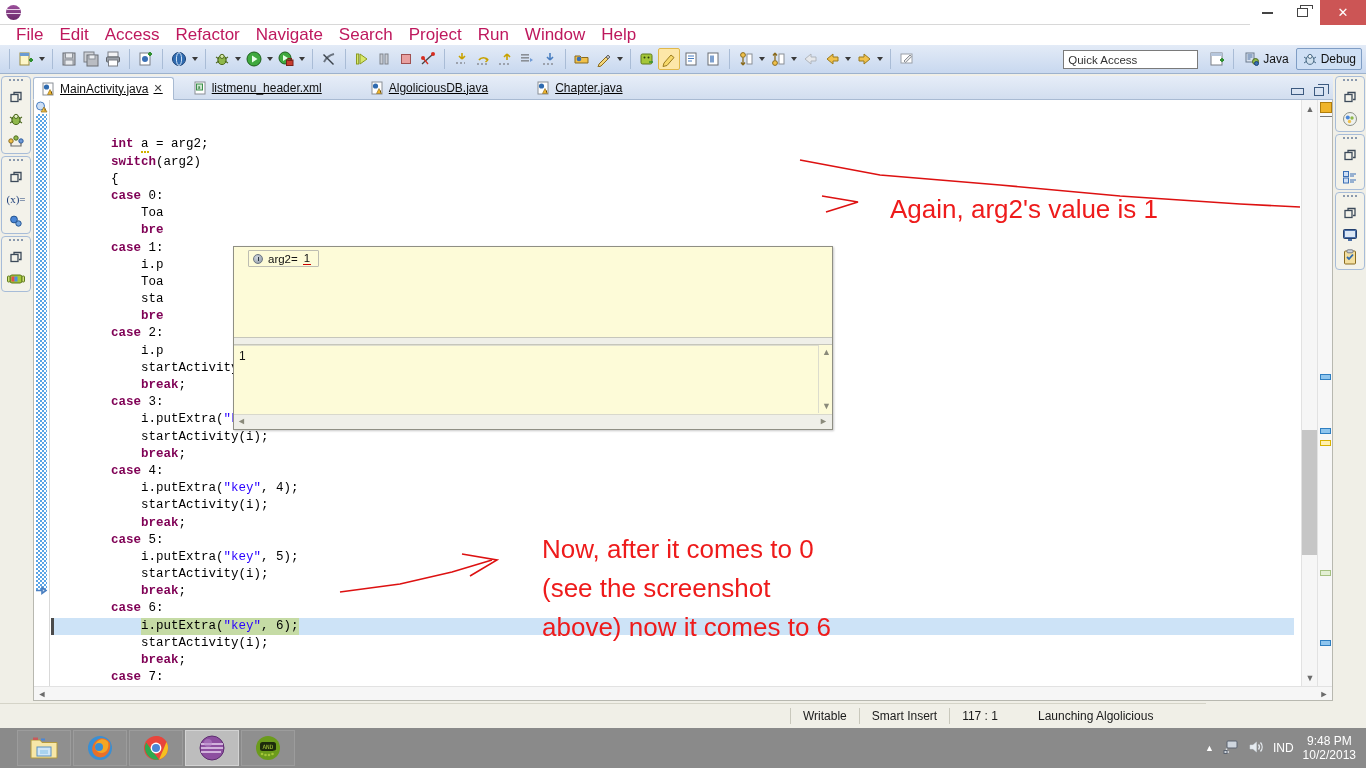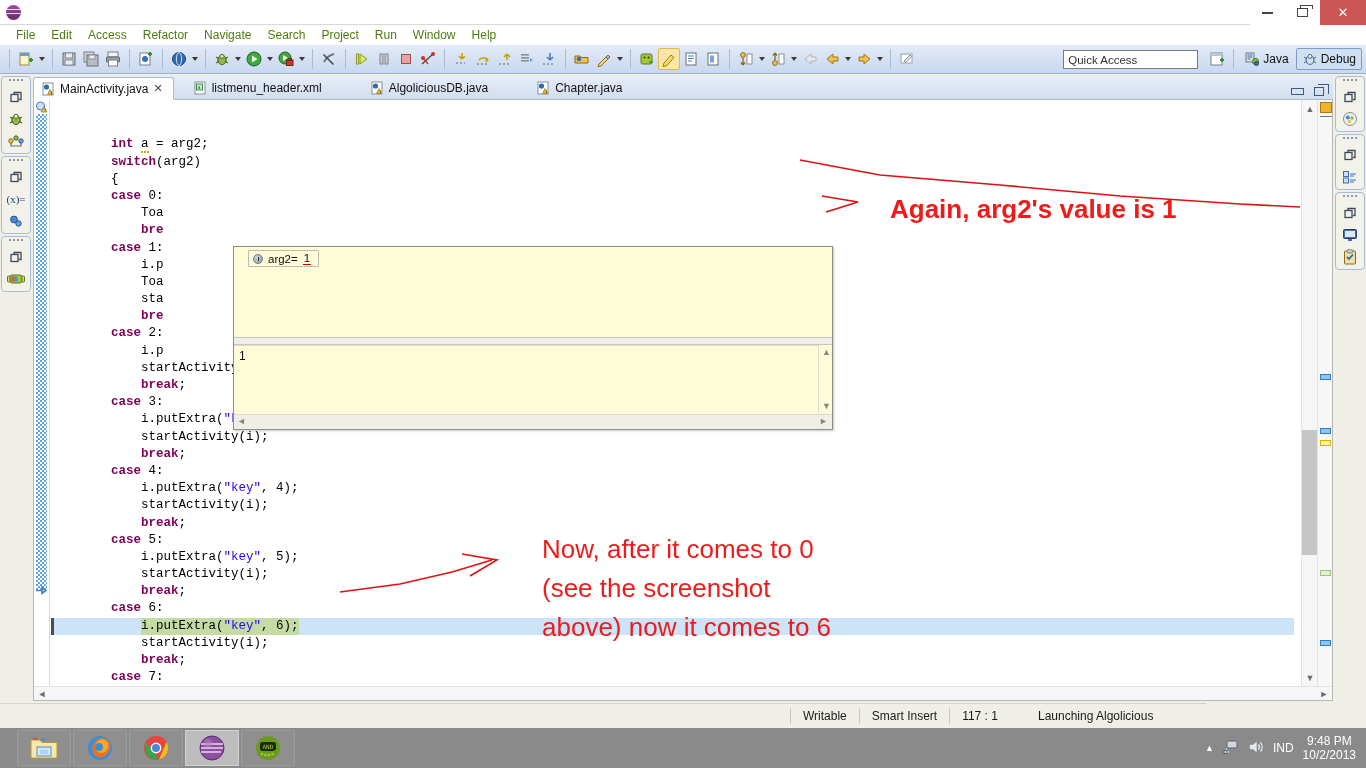--- a/index.html
+++ b/index.html
@@ -40,21 +40,21 @@
   .mb-min{ width:11px; height:2px; background:#444; display:block; }
   .mb-max{ width:11px; height:9px; border:1.5px solid #444; display:block; position:relative; }
   .mb-max::after{ content:""; position:absolute; left:2px; top:-4px; width:11px; height:3px; border:1.5px solid #444; border-bottom:none; }
 
   
   .menubar{
     position:absolute; left:0; top:25px; width:1366px; height:20px;
     background:#ffffff; display:flex; align-items:center; padding-left:8px; gap:0px;
   }
   .menu-item{
-    font-size:12px; color:#4d7c0f; padding:1px 8px; cursor:default; white-space:nowrap;
+    font-size:17px; color:#be185d; padding:1px 8px; cursor:default; white-space:nowrap;
   }
 
   
   .toolbar{
     position:absolute; left:0; top:45px; width:1366px; height:29px;
     background:linear-gradient(#e3ebf7,#c8d8ef);
     border-bottom:1px solid #9db2cd;
     display:flex; align-items:center; padding-left:4px;
   }
   .tb-sep{ width:1px; height:20px; background:#a9bcd6; margin:0 5px; }
@@ -98,20 +98,21 @@
     display:flex; flex-direction:column; align-items:center; gap:4px;
   }
   .fv-dots{ width:16px; height:4px; display:flex; gap:2px; justify-content:center; margin-bottom:1px; }
   .fv-dots i{ width:2px; height:2px; background:#8a99ad; display:block; }
   .fv-icon{ width:20px; height:18px; display:flex; align-items:center; justify-content:center; }
 
   
   .editor-area{
     position:absolute; left:33px; top:2px; right:33px; bottom:2px;
     background:#c4b5fd;
+    text-decoration:underline;
   }
   .tabrow{
     position:relative; height:24px;
     background:linear-gradient(#e6edf8,#d2deef);
     border-bottom:1px solid #a8bad2;
     display:flex; align-items:flex-end;
   }
   .etab{
     height:23px; display:flex; align-items:center; gap:5px;
     padding:0 10px 0 8px; font-size:12px; color:#111;
@@ -821,21 +822,21 @@
   </div>
 </div>
 
 <svg class="anno-svg">
   <polyline points="800,160 880,175 1000,185 1120,196 1240,204 1300,207" fill="none" stroke="#dd1111" stroke-width="1.6"></polyline>
   <polyline points="822,196 858,202 826,212" fill="none" stroke="#dd1111" stroke-width="1.6"></polyline>
   <polyline points="340,592 400,584 452,572 492,560" fill="none" stroke="#dd1111" stroke-width="1.6"></polyline>
   <polyline points="462,554 497,560 470,576" fill="none" stroke="#dd1111" stroke-width="1.6"></polyline>
 </svg>
 
-<div class="anno" style="left:890px; top:190px;font-weight:bold;">Again, arg2's value is 1</div>
+<div class="anno" style="left:890px; top:190px;">Again, arg2's value is 1</div>
 <div class="anno" style="left:542px; top:530px;">Now, after it comes to 0
 (see the screenshot
 above) now it comes to 6</div>
 
 <div class="statusbar">
   <div style="width:790px;"></div>
   <div class="sb-sep"></div>
   <div class="sb-cell">Writable</div>
   <div class="sb-sep"></div>
   <div class="sb-cell">Smart Insert</div>

